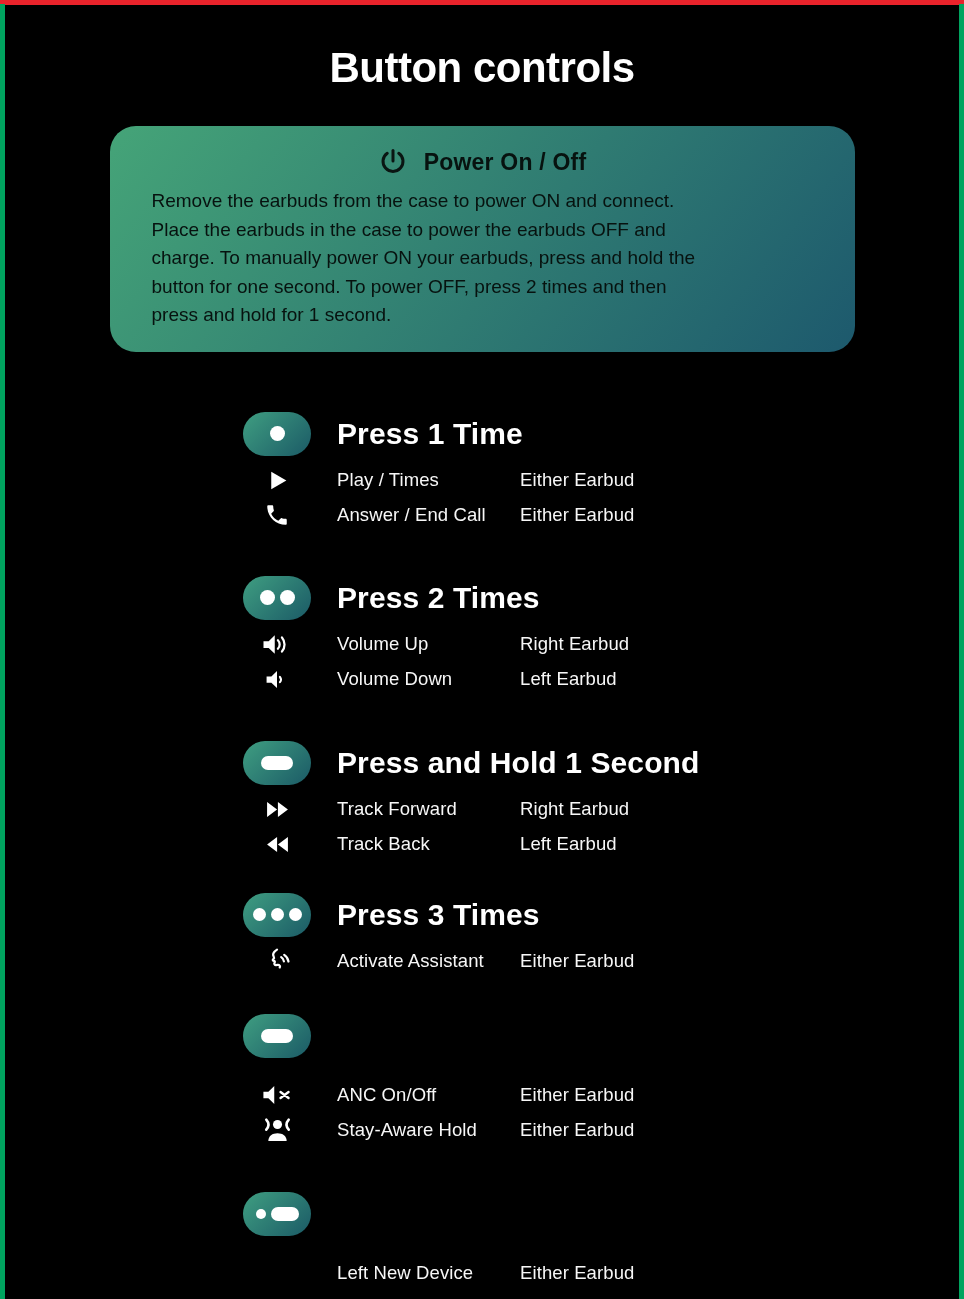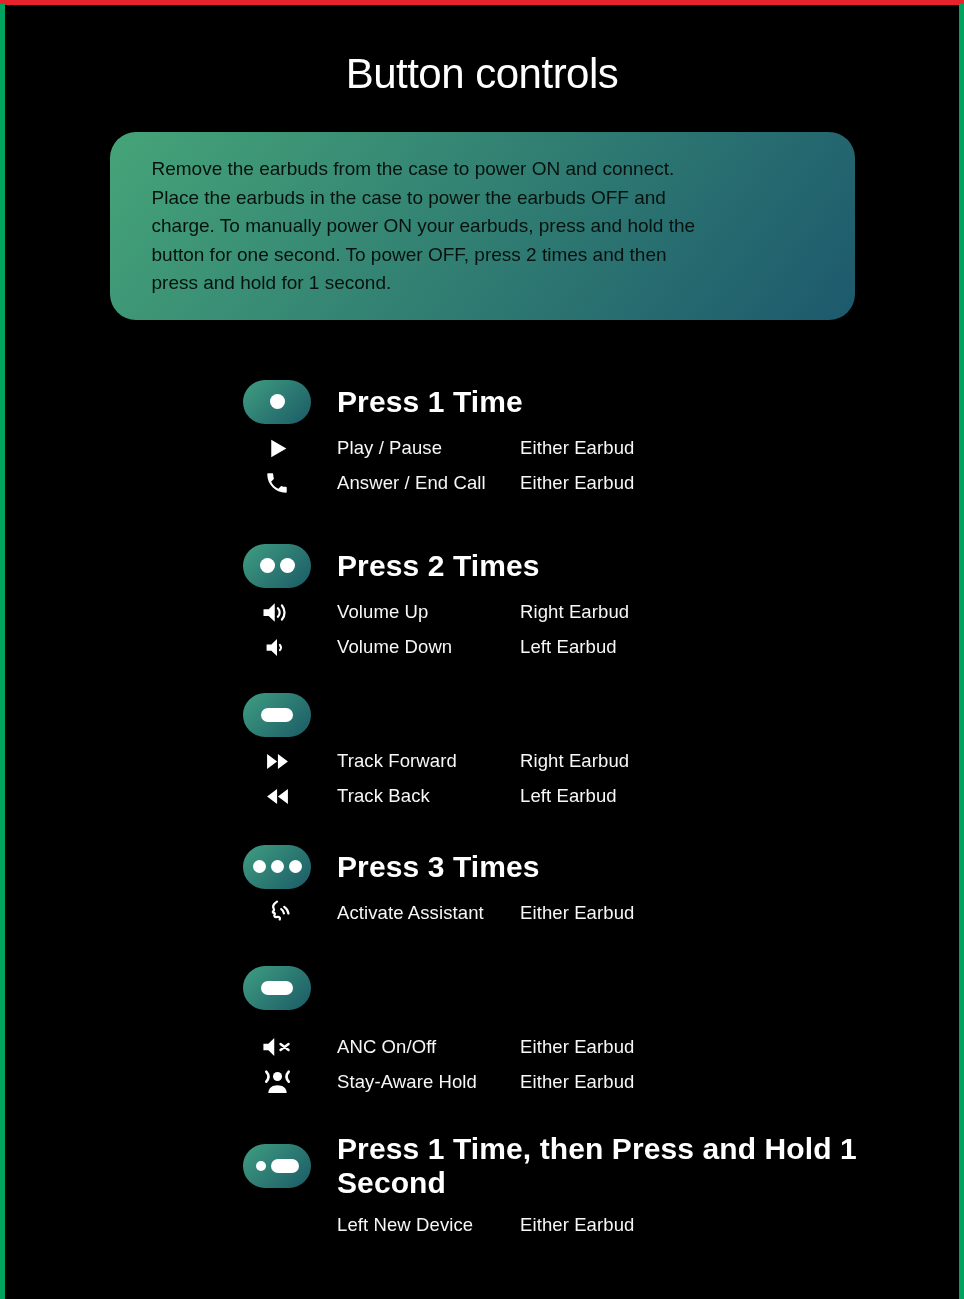--- a/index.html
+++ b/index.html
@@ -19,23 +19,23 @@
     background:var(--background);
     font-family:"Liberation Sans",sans-serif;
     position:relative;overflow:hidden;
     -webkit-font-smoothing:antialiased;
   }
   .edge-top{position:absolute;top:0;left:0;width:964px;height:5px;background:var(--top-border);z-index:5;}
   .edge-left{position:absolute;top:4px;left:0;width:5px;height:1295px;background:var(--side-border);z-index:5;}
   .edge-right{position:absolute;top:4px;right:0;width:5px;height:1295px;background:var(--side-border);z-index:5;}
 
   .page-title{
-    margin:16px;padding-top:33px;
+    margin:10px;padding-top:33px;
     text-align:center;color:#ffffff;
-    font-size:42px;font-weight:400;letter-spacing:-0.5px;line-height:50px;
+    font-size:42px;font-weight:700;letter-spacing:-0.5px;line-height:50px;
   }
 
   .power-card{
     width:745px;box-sizing:border-box;
     margin:33px auto 0;
     border-radius:26px;
     background:linear-gradient(128deg,var(--card-grad-start) 0%,var(--card-grad-end) 100%);
     padding:17px 42px 22px;
     color:var(--card-text);
   }
@@ -43,21 +43,21 @@
   .power-title{font-size:23px;font-weight:700;letter-spacing:0.2px;}
   .power-body{
     margin:6px auto 0;
     font-size:19px;line-height:28.5px;
     white-space:pre-line;
   }
 
   .sections{margin:60px 0 0 243px;}
   .section{margin-bottom:38px;}
   .section:nth-child(1){margin-bottom:43px;}
-  .section:nth-child(2){margin-bottom:28px;}
+  .section:nth-child(2){margin-bottom:44px;}
   .section:nth-child(3){margin-bottom:31px;}
   .section:nth-child(4){margin-bottom:35px;}
   .section:nth-child(5){margin-bottom:44px;}
 
   .section-head{display:flex;align-items:center;height:44px;margin-bottom:7px;}
   .pill{
     flex:0 0 68px;width:68px;height:44px;border-radius:22px;
     background:linear-gradient(135deg,var(--pill-grad-start) 0%,var(--pill-grad-end) 100%);
     display:flex;align-items:center;justify-content:center;gap:5px;
     margin-right:26px;
@@ -78,20 +78,29 @@
 </head>
 <body>
 
 <div class="edge-top"></div>
 <div class="edge-left"></div>
 <div class="edge-right"></div>
 
 <h1 class="page-title">Button controls</h1>
 
 <div class="power-card">
+  <div class="power-header">
+    <span>
+      <svg width="30" height="30" viewBox="0 0 24 24" fill="none" stroke="#0a1512" stroke-width="2.4" stroke-linecap="round">
+        <path d="M12 2.8v8.4"></path>
+        <path d="M16.6 5a8 8 0 1 1 -9.2 0"></path>
+      </svg>
+    </span>
+    <span class="power-title">Power On / Off</span>
+  </div>
   <p class="power-body">Remove the earbuds from the case to power ON and connect.
 Place the earbuds in the case to power the earbuds OFF and
 charge. To manually power ON your earbuds, press and hold the
 button for one second. To power OFF, press 2 times and then
 press and hold for 1 second.</p>
 </div>
 
 <div class="sections">
 
   <div class="section">
@@ -101,21 +110,21 @@
         </span>
       <span class="section-title">Press 1 Time</span>
     </div>
     <div class="rows">
       <div class="row">
         <span class="row-icon">
           <svg width="25" height="25" viewBox="0 0 24 24">
               <path d="M6 3.6 L20.5 12 L6 20.4 Z" fill="#fff"></path>
             </svg>
         </span>
-        <span class="action">Play / Pause</span>
+        <span class="action">Play / Times</span>
         <span class="earbud">Either Earbud</span>
       </div>
       <div class="row">
         <span class="row-icon">
           <svg width="26" height="26" viewBox="0 0 24 24">
               <path fill="#fff" d="M6.62 10.79c1.44 2.83 3.76 5.14 6.59 6.59l2.2-2.21c.27-.27.67-.36 1.02-.24 1.12.37 2.33.57 3.57.57.55 0 1 .45 1 1V20c0 .55-.45 1-1 1-9.39 0-17-7.61-17-17 0-.55.45-1 1-1h3.5c.55 0 1 .45 1 1 0 1.25.2 2.45.57 3.57.11.35.03.74-.25 1.02l-2.2 2.2z"></path>
             </svg>
         </span>
         <span class="action">Answer / End Call</span>
         <span class="earbud">Either Earbud</span>
@@ -154,20 +163,21 @@
         <span class="earbud">Left Earbud</span>
       </div>
     </div>
   </div>
 
   <div class="section">
     <div class="section-head">
       <span class="pill">
           <span class="bar"></span>
         </span>
+      <span class="section-title">Press and Hold 1 Second</span>
     </div>
     <div class="rows">
       <div class="row">
         <span class="row-icon">
           <svg width="29" height="25" viewBox="0 0 24 24">
               <path d="M2 4.8 L11.6 12 L2 19.2 Z M12.4 4.8 L22 12 L12.4 19.2 Z" fill="#fff"></path>
             </svg>
         </span>
         <span class="action">Track Forward</span>
         <span class="earbud">Right Earbud</span>
@@ -241,21 +251,20 @@
       </div>
     </div>
   </div>
 
   <div class="section">
     <div class="section-head">
       <span class="pill">
           <span class="dot xs"></span>
           <span class="bar sm"></span>
         </span>
-      <span class="section-title">Press 1 Time, then Press and Hold 1 Second</span>
     </div>
     <div class="rows spaced">
       <div class="row">
         <span class="row-icon"></span>
         <span class="action">Left New Device</span>
         <span class="earbud">Either Earbud</span>
       </div>
     </div>
   </div>
 

